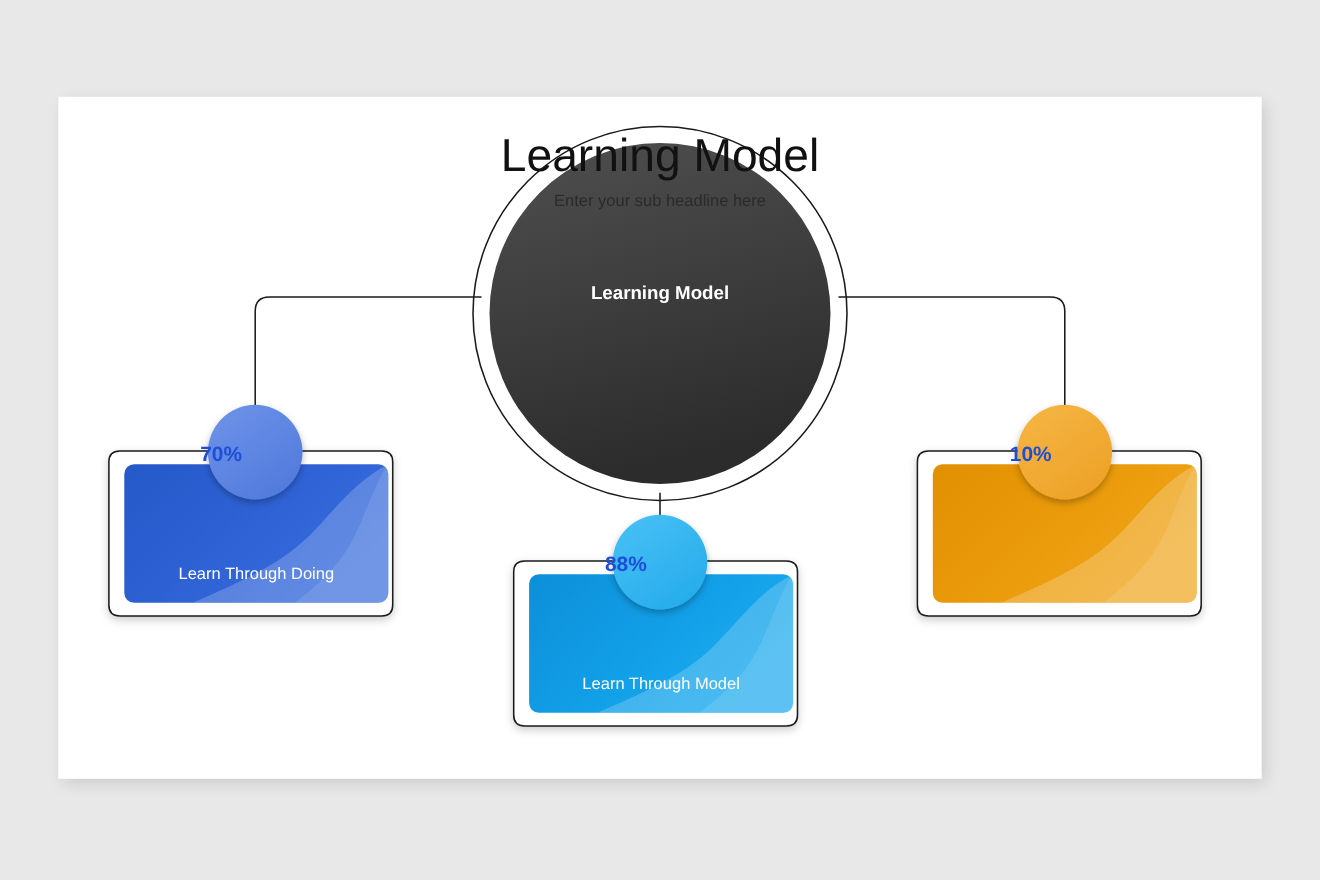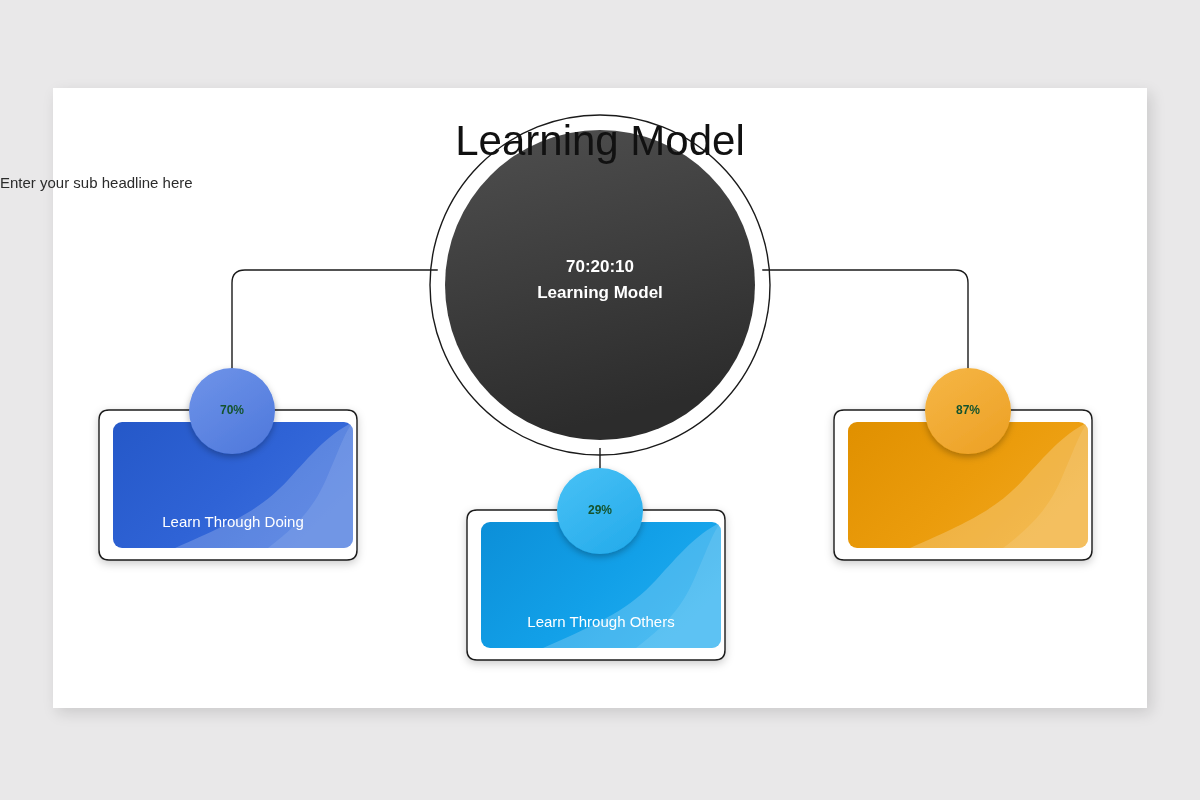--- a/index.html
+++ b/index.html
@@ -34,21 +34,21 @@
     font-size: 42px;
     font-weight: 400;
     color: #111111;
     letter-spacing: 0px;
     line-height: 56px;
   }
   .subtitle {
     position: absolute;
     left: 0; top: 172px;
     width: 1200px;
-    text-align: left;
+    text-align: center;
     font-size: 15px;
     font-weight: 400;
     color: #2b2b2b;
     line-height: 22px;
   }
   .hub-text {
     position: absolute;
     left: 430px; top: 254px;
     width: 340px;
     text-align: center;
@@ -62,23 +62,22 @@
     position: absolute;
     text-align: center;
     color: #ffffff;
     font-size: 15px;
     font-weight: 400;
     white-space: nowrap;
     margin-top: 25px;
   }
   .badge-label {
     position: absolute;
-    text-align: center;
-    color: #14532d;
-    font-size: 12px;
+    color: #1d4ed8;
+    font-size: 19px;
     font-weight: bold;
     white-space: nowrap;
   }
 </style>
 </head>
 <body>
 
 <div id="stage">
 
   <div id="slide"></div>
@@ -229,25 +228,24 @@
         <circle cx="968" cy="411" r="43" fill="url(#g-courses-badge)" filter="url(#badgeShadow)"></circle>
       </g>
 
     </g>
   </svg>
 
   <div class="title">Learning Model</div>
   <div class="subtitle">Enter your sub headline here</div>
 
   <div class="hub-text">
-    <div>70:20:10</div>
     <div>Learning Model</div>
   </div>
 
   <div class="badge-label" style="left:182px; top:403px; width:100px;">70%</div>
   <div class="card-label" style="left:113px; top:488px; width:240px;">Learn Through Doing</div>
 
-  <div class="badge-label" style="left:550px; top:503px; width:100px;">29%</div>
-  <div class="card-label" style="left:481px; top:588px; width:240px;">Learn Through Others</div>
-
-  <div class="badge-label" style="left:918px; top:403px; width:100px;">87%</div>
+  <div class="badge-label" style="left:550px; top:503px; width:100px;">88%</div>
+  <div class="card-label" style="left:481px; top:588px; width:240px;">Learn Through Model</div>
+
+  <div class="badge-label" style="left:918px; top:403px; width:100px;">10%</div>
 
 </div>
 
 </body></html>

